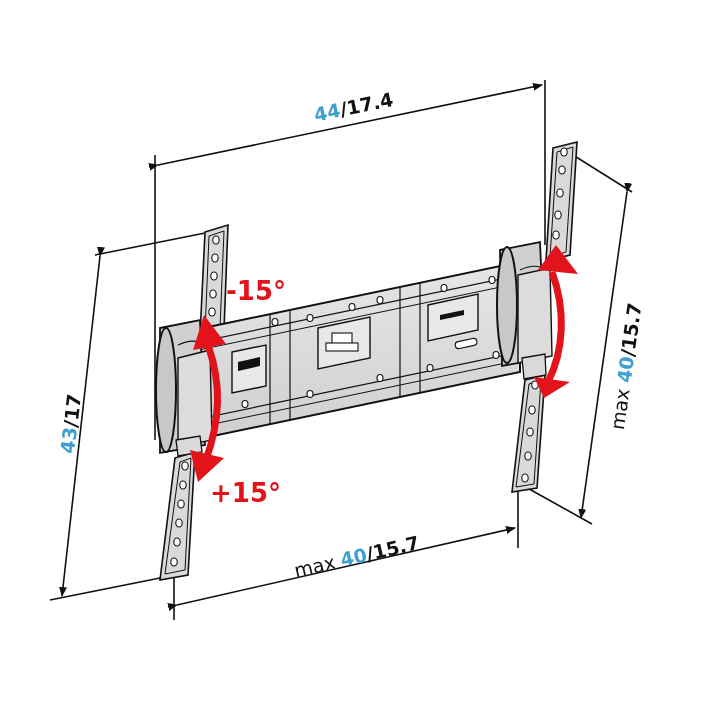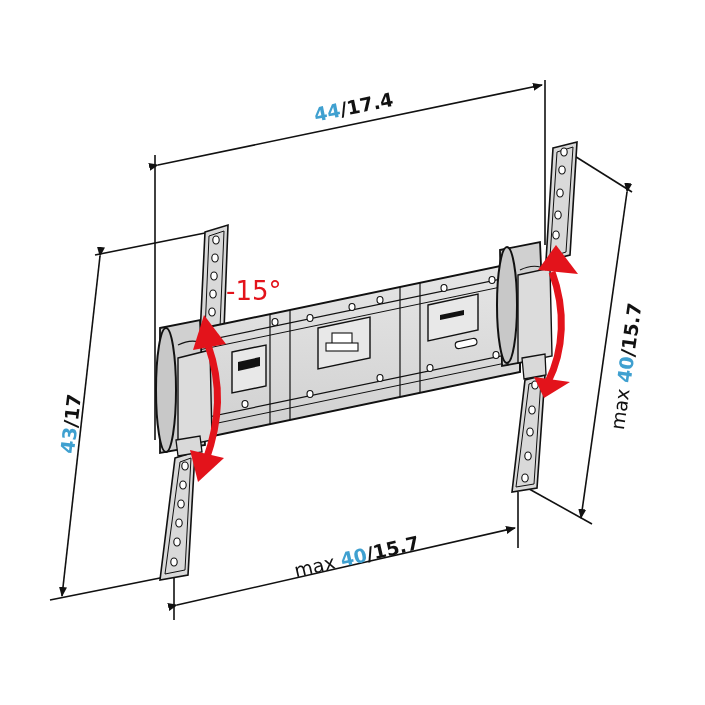--- a/index.html
+++ b/index.html
@@ -3,21 +3,21 @@
 <meta charset="utf-8">
 <style>
   html, body { margin: 0; padding: 0; background: #ffffff; }
   body { width: 705px; height: 705px; overflow: hidden; position: relative; font-family: "DejaVu Sans", "Liberation Sans", sans-serif; }
   #stage { position: absolute; left: 0; top: 0; width: 705px; height: 705px; }
   svg { position: absolute; left: 0; top: 0; }
   .dim-label { position: absolute; white-space: nowrap; font-family: "DejaVu Sans", sans-serif; font-size: 18px; transform-origin: 0 0; }
   .dim-label .metric { color: #3fa0d0; font-weight: bold; }
   .dim-label .imperial { color: #111111; font-weight: bold; }
   .dim-label .prefix { color: #111111; font-weight: normal; }
-  .angle-label { position: absolute; white-space: nowrap; font-family: "DejaVu Sans", sans-serif; font-size: 26px; color: #e3131b; font-weight: normal; }
+  .angle-label { position: absolute; white-space: nowrap; font-family: "DejaVu Sans", sans-serif; font-size: 26px; color: #e3131b; font-weight: bold; }
 </style>
 </head>
 <body>
 
 <div id="stage">
 
   <svg width="705" height="705" viewBox="0 0 705 705">
     <defs>
       <marker id="arrowhead" markerWidth="10" markerHeight="8" refX="9" refY="4" orient="auto" markerUnits="userSpaceOnUse">
         <path d="M0,0 L10,4 L0,8 Z" fill="#111"></path>
@@ -170,14 +170,15 @@
   <div class="dim-label" style="left:292px; top:560px; transform: rotate(-13deg); font-size:19px;">
     <span class="prefix">max </span><span class="metric">40</span><span class="imperial">/</span><span class="imperial">15.7</span>
   </div>
 
   <div class="dim-label" style="left:606px; top:428px; transform: rotate(-82deg); font-size:19px;">
     <span class="prefix">max </span><span class="metric">40</span><span class="imperial">/</span><span class="imperial">15.7</span>
   </div>
 
   <div class="angle-label" style="left:226px; top:276px;">-15°</div>
 
+  <div class="angle-label" style="left:210px; top:478px;">+15°</div>
 
 </div>
 
 </body></html>

